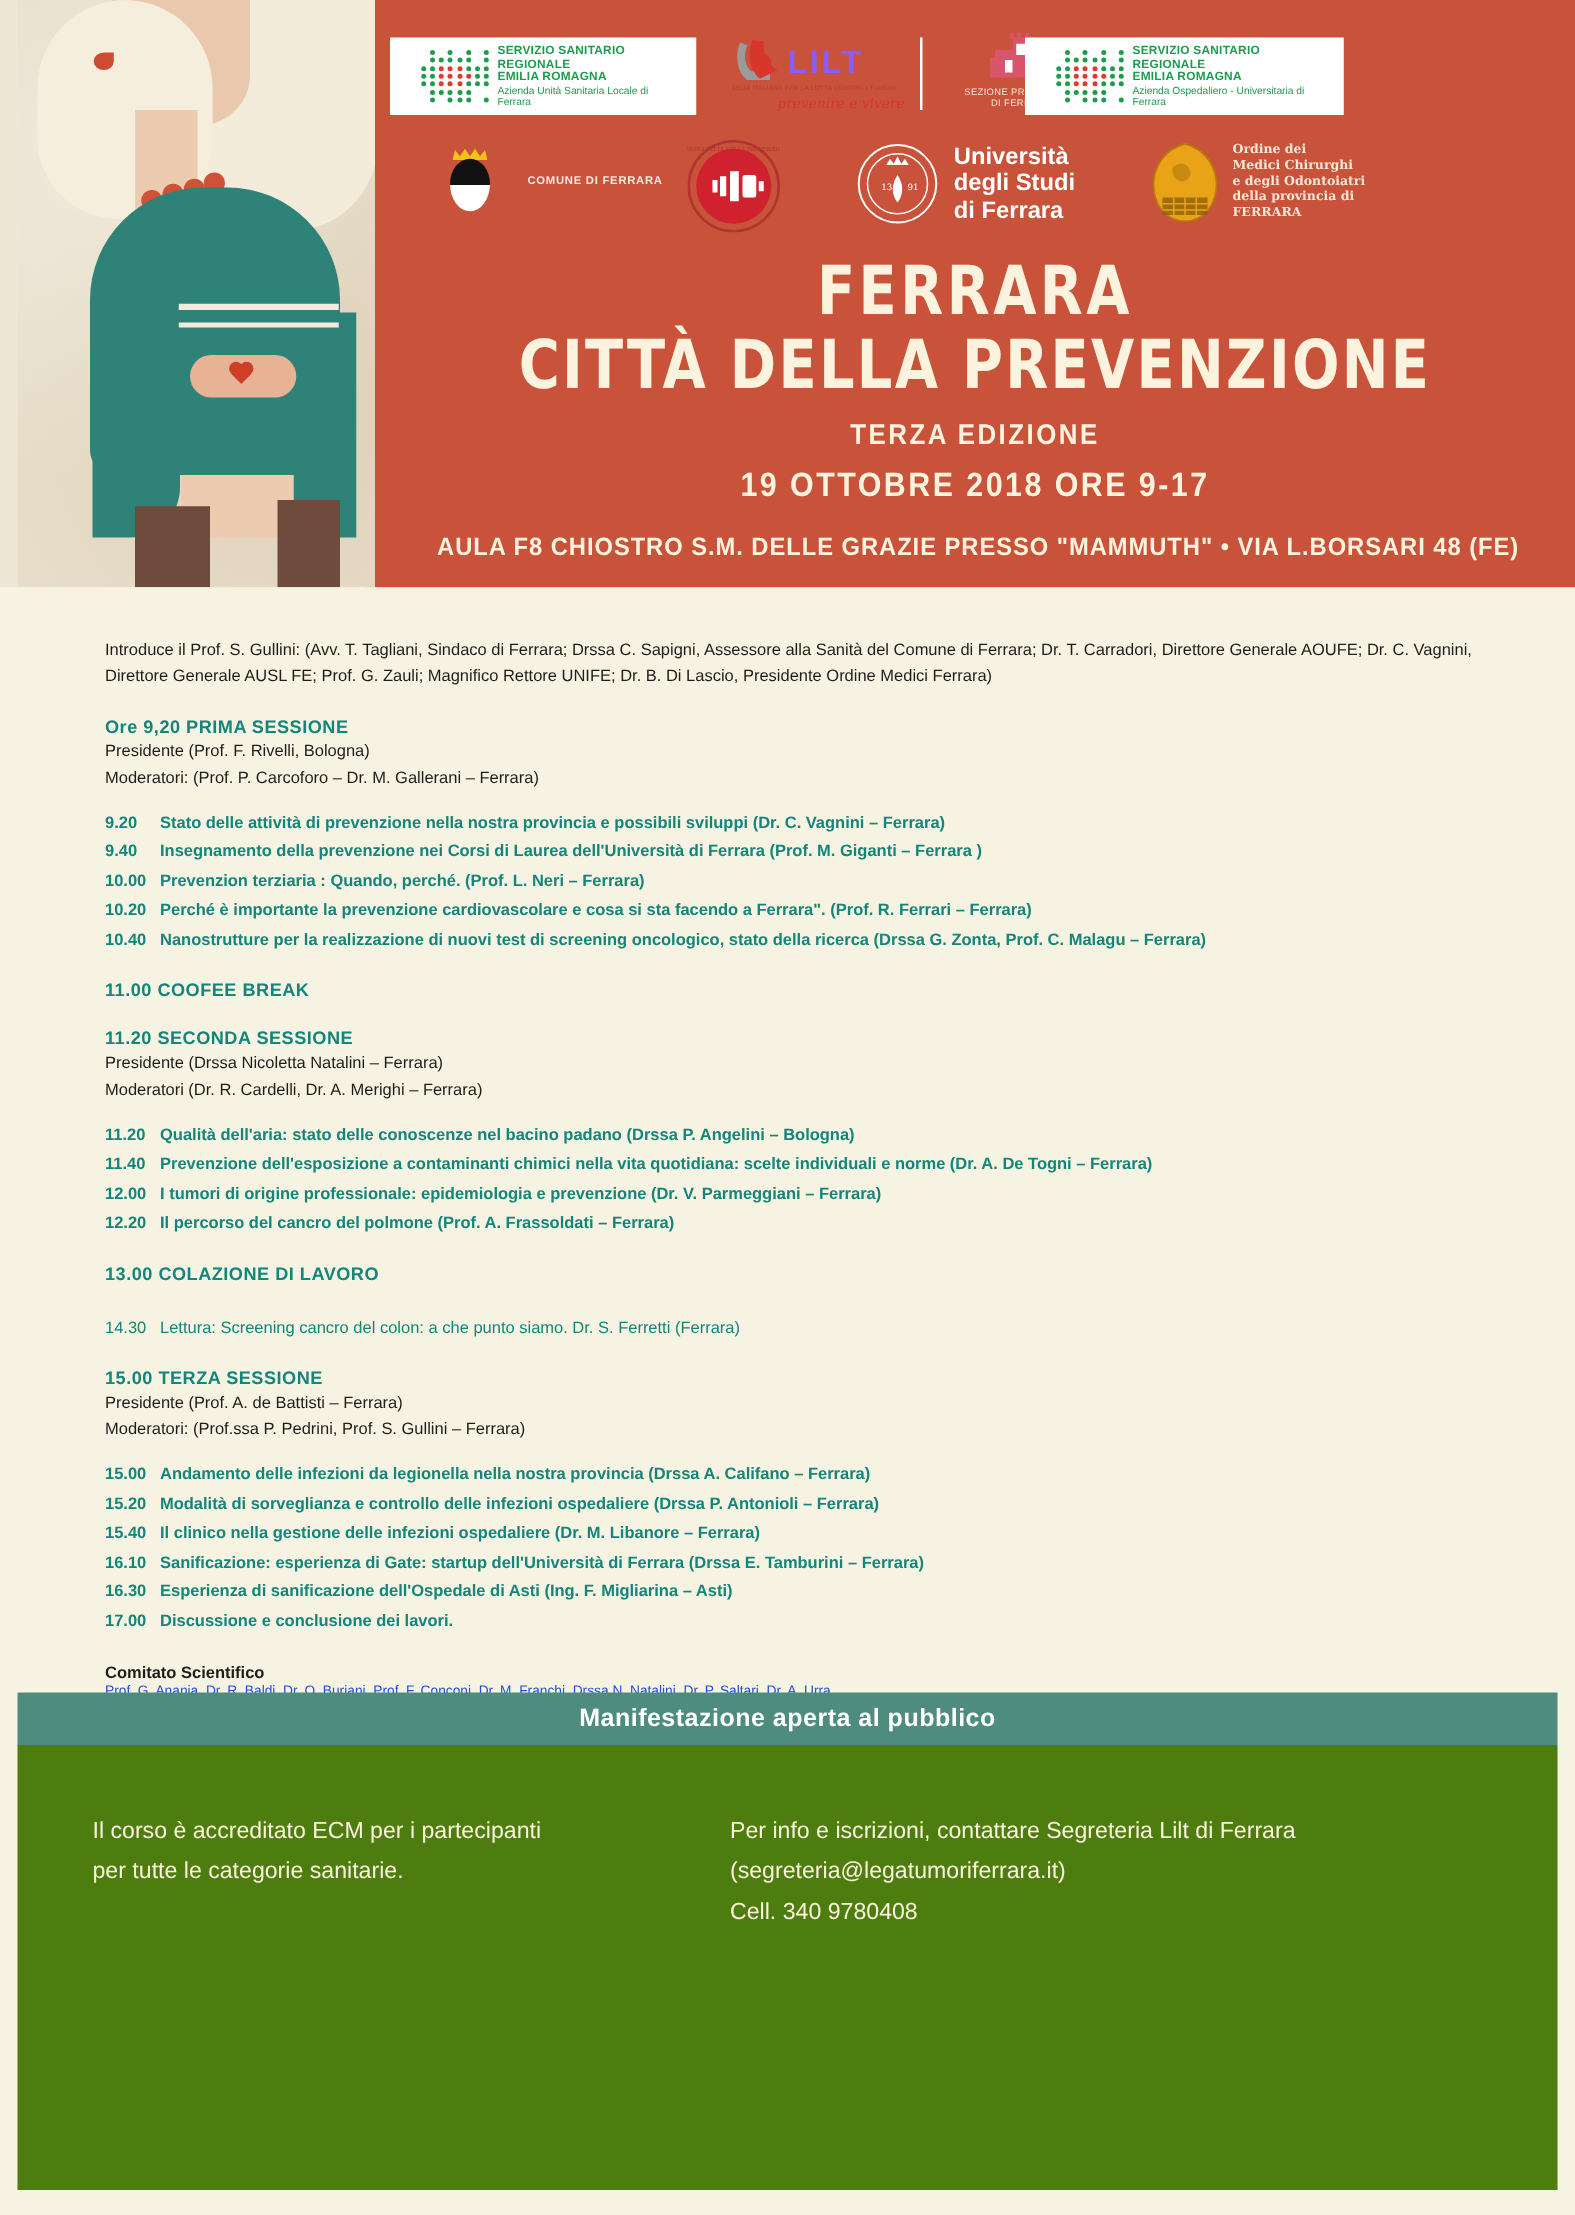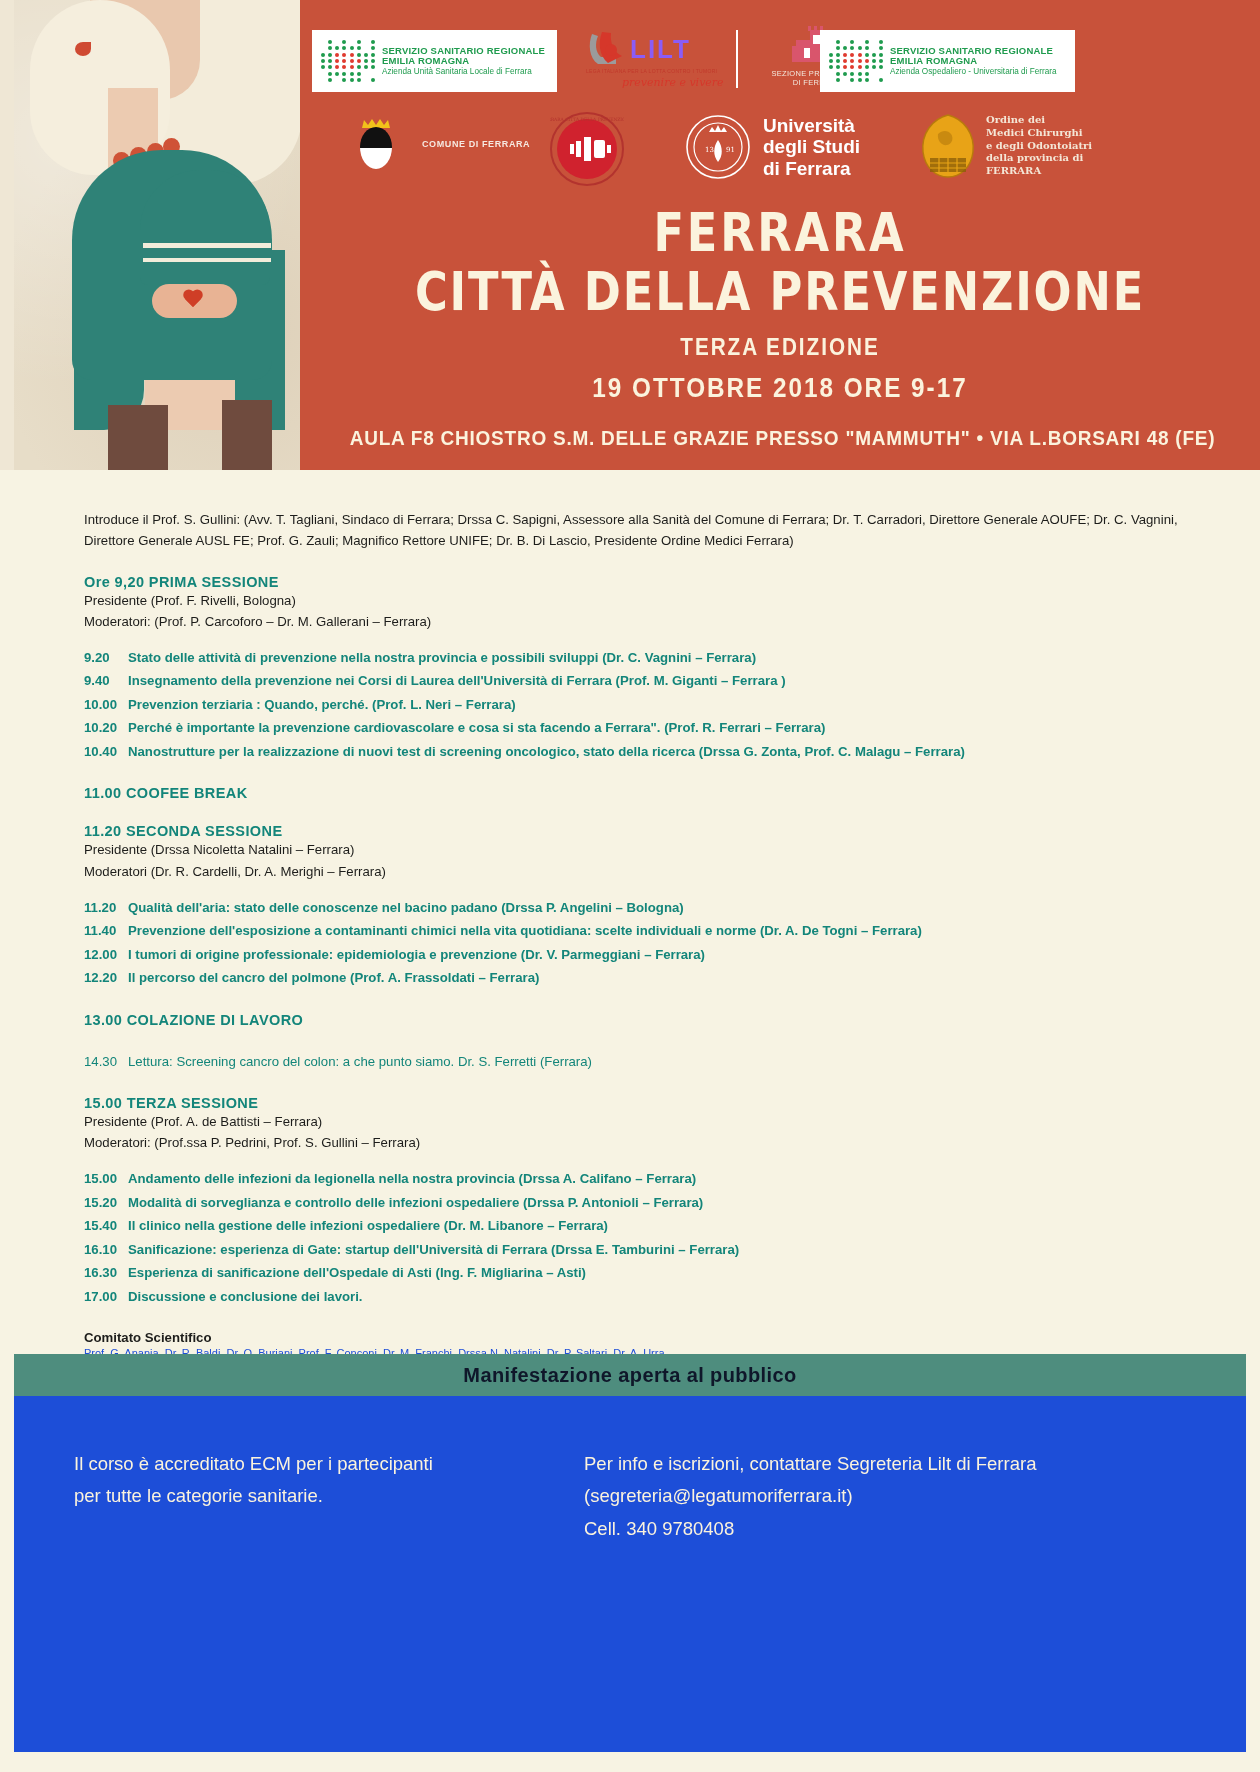--- a/index.html
+++ b/index.html
@@ -42,21 +42,21 @@
   .heart-shape:after{left:0;transform:rotate(45deg);transform-origin:100% 100%;}
   .torso-l{position:absolute;left:74px;top:230px;width:70px;height:200px;background:#2f8277;border-radius:0 0 40px 0;}
   .torso-r{position:absolute;left:230px;top:250px;width:55px;height:180px;background:#2f8277;border-radius:0 0 0 30px;}
   .boot-l{position:absolute;left:108px;top:405px;width:60px;height:65px;background:#6f4b3e;}
   .boot-r{position:absolute;left:222px;top:400px;width:50px;height:70px;background:#6f4b3e;}
 
   
   .logo-row1{position:absolute;left:300px;top:24px;width:950px;height:78px;}
   .logo-row2{position:absolute;left:330px;top:112px;width:920px;height:80px;}
 
-  .ssr-box{position:absolute;background:#ffffff;display:flex;align-items:center;padding:5px 8px;box-sizing:border-box;}
+  .ssr-box{position:absolute;background:#ffffff;display:flex;align-items:center;padding:5px 24px;box-sizing:border-box;}
   .ssr-box.a{left:12px;top:6px;width:245px;height:62px;}
   .ssr-box.b{left:520px;top:6px;width:255px;height:62px;}
   .dots{width:56px;height:44px;display:grid;grid-template-columns:repeat(8,1fr);grid-template-rows:repeat(7,1fr);gap:1px;flex:none;}
   .dots i{display:block;width:4px;height:4px;border-radius:50%;background:#1f9b4e;justify-self:center;align-self:center;}
   .dots i.r{background:#e03a2f;}
   .dots i.o{opacity:0;}
   .ssr-text{margin-left:6px;line-height:1.12;color:#1f9b4e;}
   .ssr-text .l1,.ssr-text .l2{font-size:9.5px;font-weight:bold;letter-spacing:.2px;}
   .ssr-text .l3{font-size:8.2px;}
 
@@ -108,22 +108,22 @@
   .item .tm{display:inline-block;min-width:44px;}
   .blk{margin-top:22px;}
   .blk-sm{margin-top:14px;font-weight:bold;}
   .break{color:#13857a;font-weight:bold;font-size:14.5px;letter-spacing:.4px;}
   .commit-title{color:#1d1d1b;font-size:13.2px;font-weight:bold;}
   .commit-list{color:#1d4ed8;font-size:11px;line-height:1.6;}
 
   
   .teal-band{position:absolute;left:14px;top:1354px;width:1232px;height:42px;background:#4e8d7e;
      display:flex;align-items:center;justify-content:center;}
-  .teal-band .txt{color:#0f172a;font-size:20px;font-weight:bold;letter-spacing:.4px;}
-  .foot{position:absolute;left:14px;top:1396px;width:1232px;height:356px;background:#1d4ed8;}
+  .teal-band .txt{color:#ffffff;font-size:20px;font-weight:bold;letter-spacing:.4px;}
+  .foot{position:absolute;left:14px;top:1396px;width:1232px;height:356px;background:#4d7c0f;}
   .foot-left{position:absolute;left:60px;top:52px;width:480px;color:#fbf3dd;font-size:18.5px;line-height:1.75;}
   .foot-right{position:absolute;left:570px;top:52px;width:620px;color:#fbf3dd;font-size:18.5px;line-height:1.75;}
 </style>
 </head>
 <body>
 
 <div class="poster">
 
   <div class="header">
     <div class="header-red"></div>

